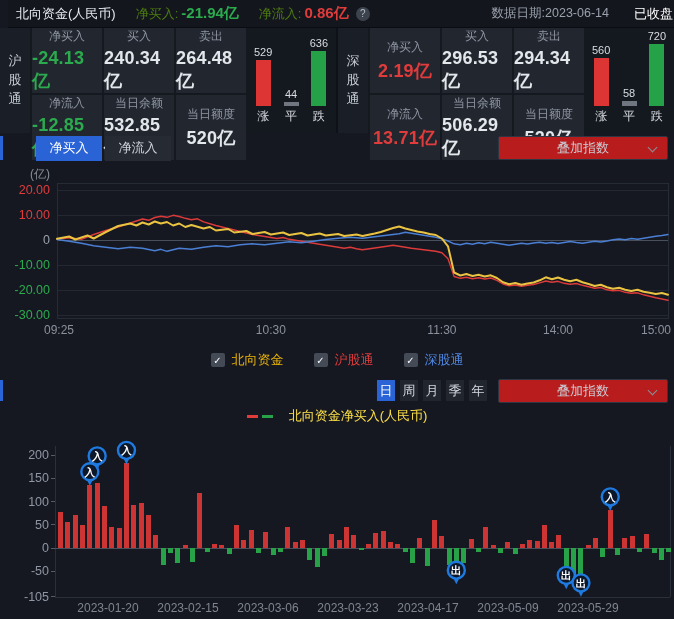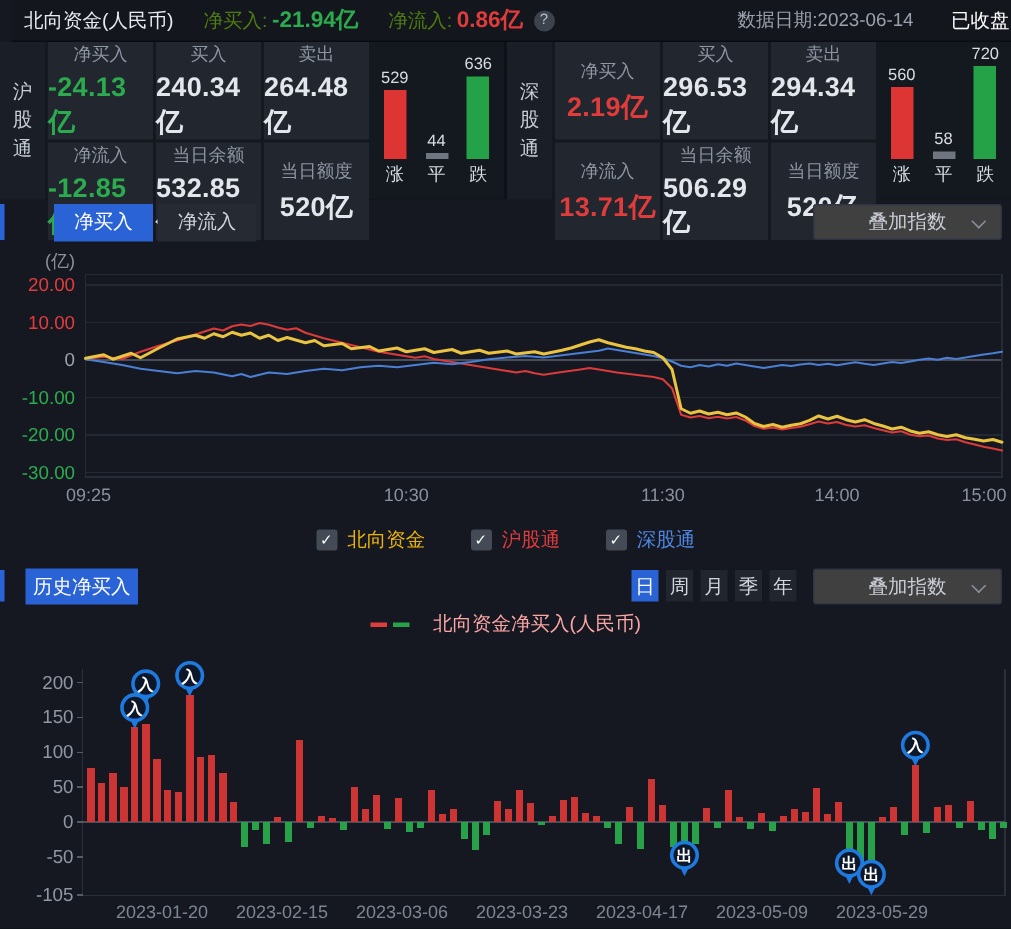--- a/index.html
+++ b/index.html
@@ -42,37 +42,37 @@
   #minute-header .tabs{margin-left:33px;}
   #hist-header .tabs{margin-left:14px;}
   .tab{height:25px;min-width:66px;padding:0 5px;display:flex;align-items:center;justify-content:center;
        background:#252a33;color:#ced3da;font-size:13px;cursor:pointer;box-sizing:border-box;}
   #hist-header .tab{min-width:74px;height:24px;}
   .tab.active{background:#2a63d6;color:#fff;}
   .periods{display:flex;gap:5px;margin-left:auto;}
   .pbtn{width:18px;height:21px;display:flex;align-items:center;justify-content:center;background:#20252e;
         color:#d2d6dd;font-size:13px;cursor:pointer;}
   .pbtn.active{background:#2a63d6;color:#fff;}
-  .dropdown{width:126px;height:24px;margin-right:6px;background:#404040;border:1px solid #2e3543;border-radius:2px;
+  .dropdown{width:170px;height:24px;margin-right:6px;background:#b91c1c;border:1px solid #2e3543;border-radius:2px;
             display:flex;align-items:center;justify-content:center;position:relative;color:#c9cdd5;font-size:13px;
             box-sizing:border-box;cursor:pointer;}
   #minute-header .dropdown{margin-left:auto;}
   #hist-header .dropdown{margin-left:11px;}
   .chev{position:absolute;right:11px;top:7px;width:6px;height:6px;border-right:1.5px solid #8a919c;
         border-bottom:1.5px solid #8a919c;transform:rotate(45deg);}
   
   .legend-row{position:absolute;left:0;width:674px;display:flex;align-items:center;justify-content:center;}
   #minute-legend{top:348px;height:24px;gap:30px;}
   .lg-item{display:flex;align-items:center;gap:7px;font-size:13px;cursor:default;}
   .cb{width:14px;height:14px;border-radius:2px;background:#444b57;color:#fff;font-size:10px;
       display:flex;align-items:center;justify-content:center;cursor:pointer;}
   #hist-legend{top:406px;height:20px;}
   .dash{width:11px;height:3px;}
   .dash+.dash{margin-left:4px;}
-  #hist-legend .hl-label{margin-left:16px;color:#fca5a5;font-size:13px;}
+  #hist-legend .hl-label{margin-left:16px;color:#fde047;font-size:13px;}
   
   #minute-chart{position:absolute;top:163px;left:0;}
   #daily-chart{position:absolute;top:428px;left:0;}
   svg text{font-family:"Liberation Sans","DejaVu Sans",sans-serif;}
 </style>
 </head>
 <body>
 
 <div id="app">
 
@@ -240,21 +240,20 @@
       </div>
       <div class="lg-item">
         <span class="cb">✓</span>
         <span style="color: rgb(79, 134, 224);">深股通</span>
       </div>
     </div>
 
   <div class="sec-header" id="hist-header">
     <div class="accent"></div>
     <div class="tabs">
-        <div class="tab active">历史净买入</div>
       </div>
     <div class="periods">
         <div class="pbtn active">日</div>
         <div class="pbtn">周</div>
         <div class="pbtn">月</div>
         <div class="pbtn">季</div>
         <div class="pbtn">年</div>
       </div>
     <div class="dropdown">
       <span>叠加指数</span>

